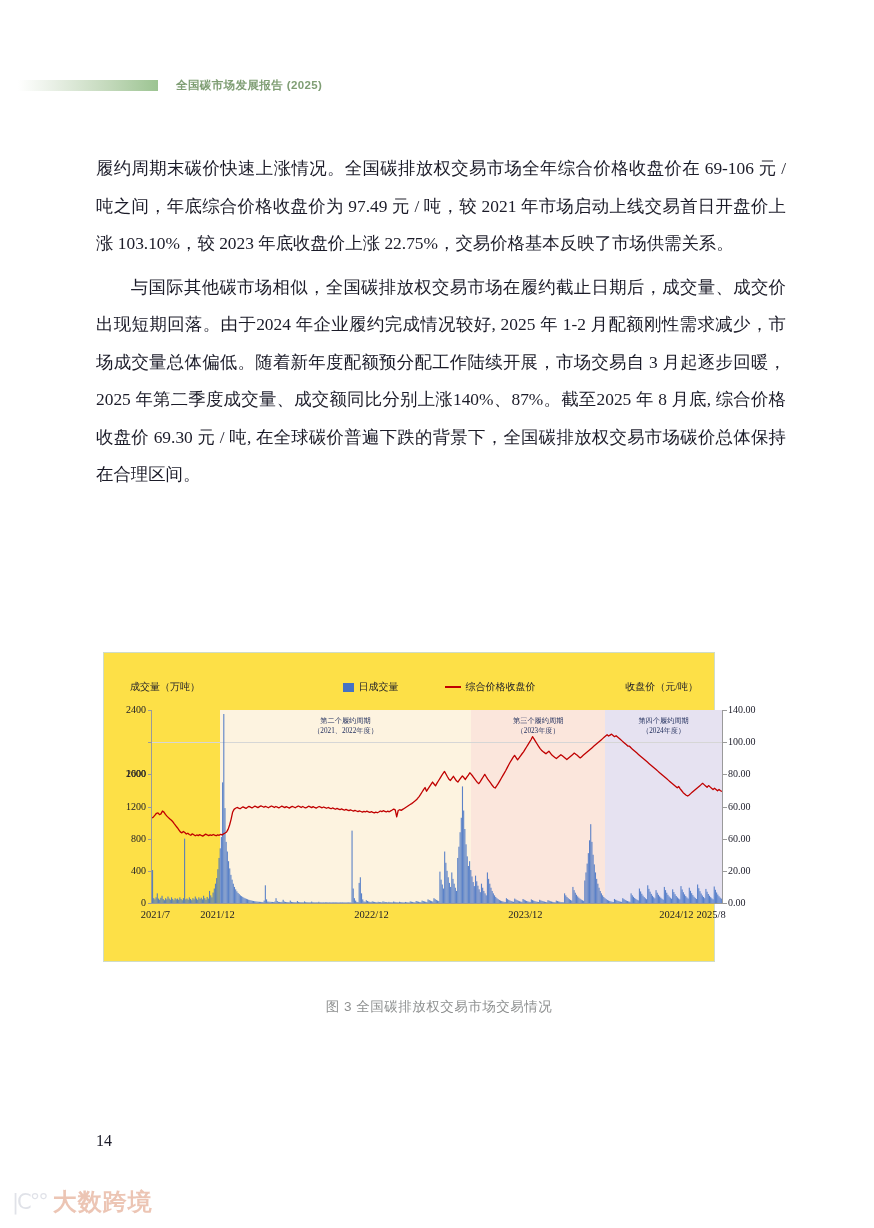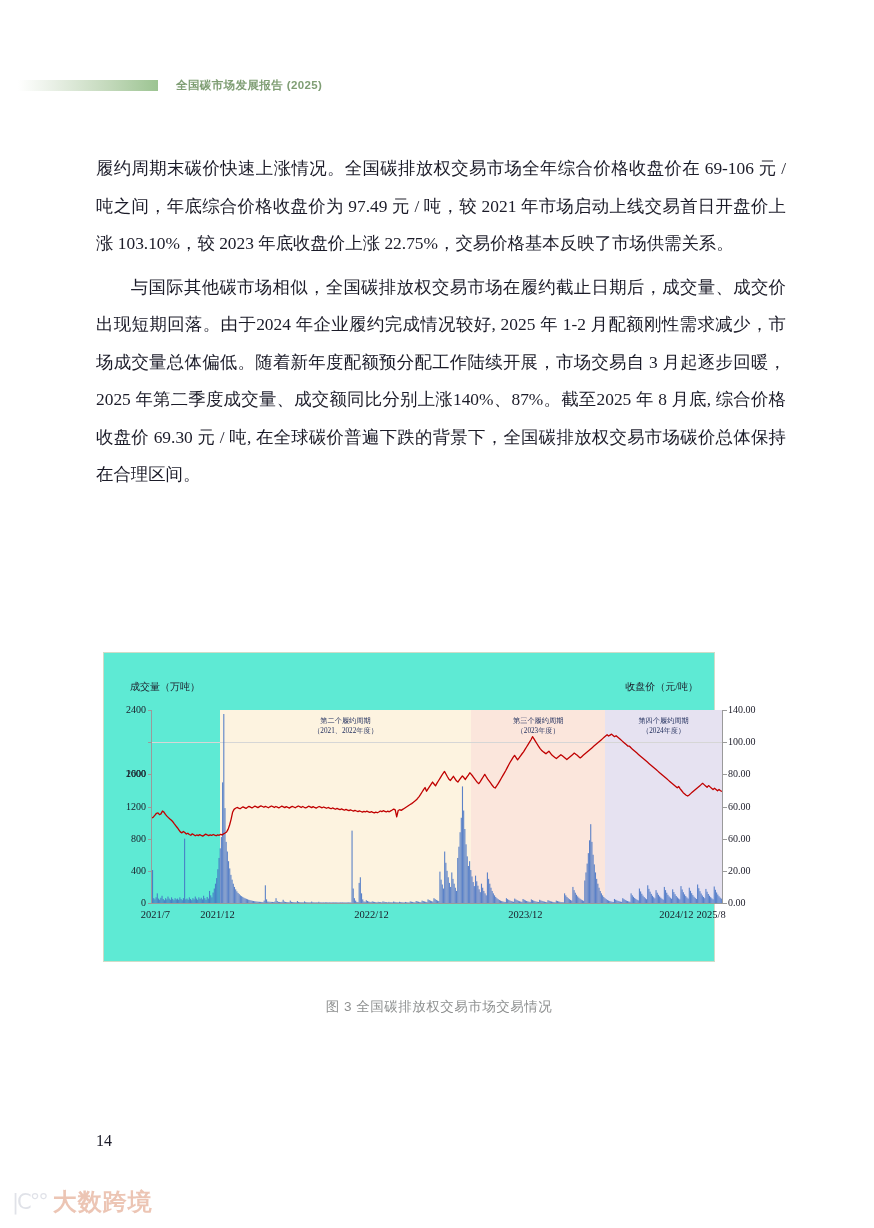--- a/index.html
+++ b/index.html
@@ -40,21 +40,21 @@
     font-family: "Liberation Serif", "DejaVu Serif", serif;
   }
   p.para.indent { text-indent: 2em; }
 
   
   .figure-wrap { position: absolute; left: 103px; top: 652px; width: 672px; }
   .chart-box {
     position: relative;
     width: 612px; height: 310px;
     border: 1px solid #cfdcc8;
-    background: #5eead4;
+    background: #fde047;
     box-sizing: border-box;
   }
   .axis-title {
     position: absolute; font-size: 10px; color: #1b1b28;
     font-family: "Liberation Serif","DejaVu Serif",serif; white-space: nowrap;
   }
   .axis-title.left  { left: 26px;  top: 27px; }
   .axis-title.right { right: 16px; top: 27px; }
 
   .legend { position: absolute; top: 27px; left: 0; width: 670px;
@@ -123,20 +123,30 @@
   <p class="para">履约周期末碳价快速上涨情况。全国碳排放权交易市场全年综合价格收盘价在 69-106 元 / 吨之间，年底综合价格收盘价为 97.49 元 / 吨，较 2021 年市场启动上线交易首日开盘价上涨 103.10%，较 2023 年底收盘价上涨 22.75%，交易价格基本反映了市场供需关系。</p>
   <p class="para indent">与国际其他碳市场相似，全国碳排放权交易市场在履约截止日期后，成交量、成交价出现短期回落。由于2024 年企业履约完成情况较好, 2025 年 1-2 月配额刚性需求减少，市场成交量总体偏低。随着新年度配额预分配工作陆续开展，市场交易自 3 月起逐步回暖，2025 年第二季度成交量、成交额同比分别上涨140%、87%。截至2025 年 8 月底, 综合价格收盘价 69.30 元 / 吨, 在全球碳价普遍下跌的背景下，全国碳排放权交易市场碳价总体保持在合理区间。</p>
 </div>
 
 <div class="figure-wrap">
   <div class="chart-box">
 
     <div class="axis-title left">成交量（万吨）</div>
     <div class="axis-title right">收盘价（元/吨）</div>
 
+    <div class="legend">
+      <div class="legend-item">
+        <span class="legend-swatch-bar"></span>
+        <span>日成交量</span>
+      </div>
+      <div class="legend-item">
+        <span class="legend-swatch-line"></span>
+        <span>综合价格收盘价</span>
+      </div>
+    </div>
 
     <div class="plot-frame-left"></div>
     <div class="plot-frame-right"></div>
     <div class="plot-frame-bottom"></div>
 
     <div class="plot" id="plot">
 
         <div class="band" style="left: 11.9%; width: 44.1%; background: rgb(253, 243, 224);">
           <div class="band-label"><span>第二个履约周期</span><br><span>（2021、2022年度）</span></div>
         </div>

